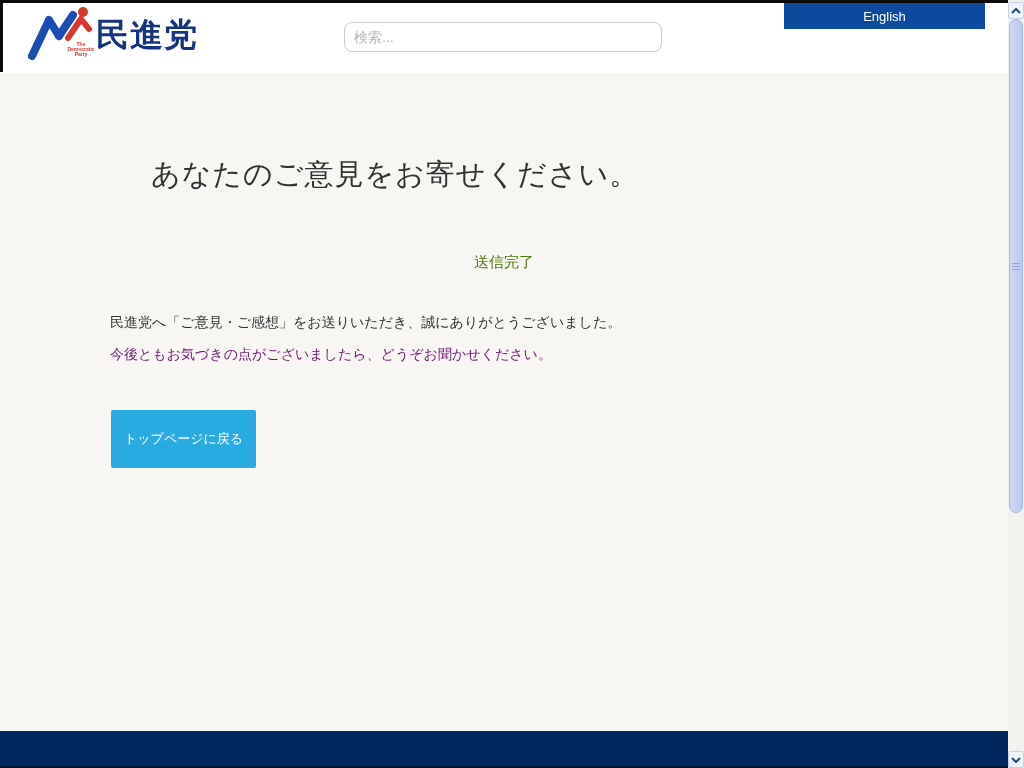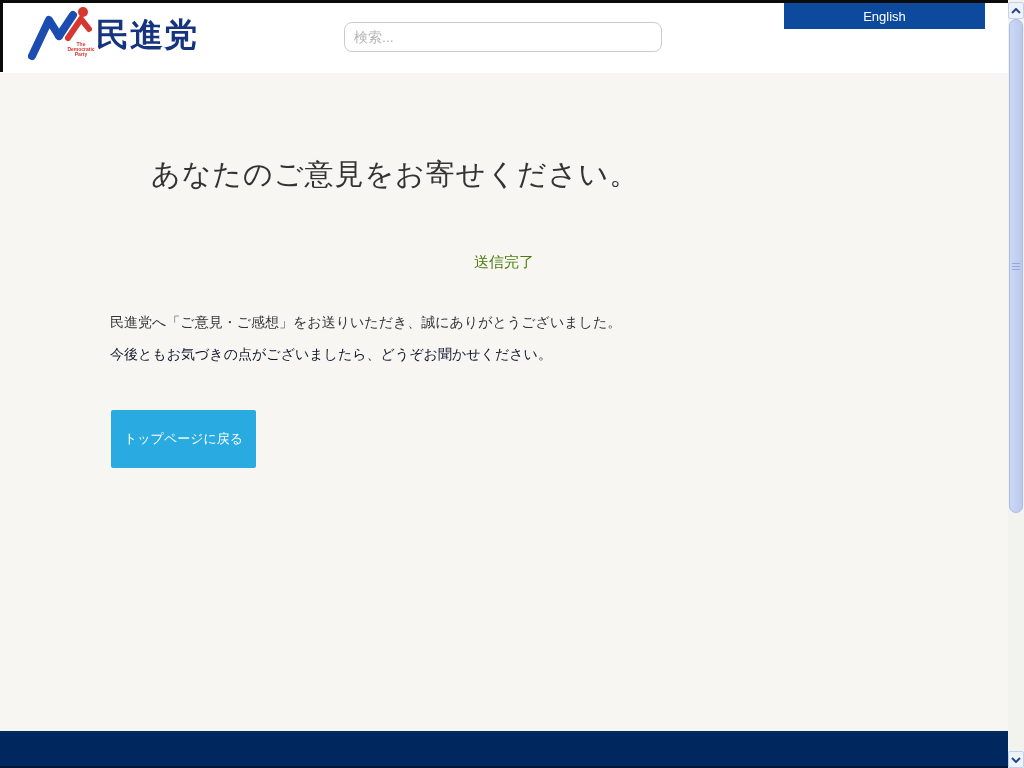--- a/index.html
+++ b/index.html
@@ -31,21 +31,21 @@
     display:flex; align-items:center; }
   .nav-item { flex:1; text-align:center; color:#eef3fb; font-size:15px; cursor:pointer; }
 
   
   .main { position:absolute; left:0; top:111px; width:1008px; height:620px; background:#f7f6f3; }
   .page-title { position:absolute; left:110px; top:44px; font-size:29px; font-weight:400;
     color:#333333; letter-spacing:1px;margin-left:41px; }
   .status-msg { position:absolute; left:0; top:142px; width:1008px; text-align:center;
     color:#4d7c0f; font-size:15px;font-family:Liberation Mono, monospace; }
   .msg-line1 { position:absolute; left:110px; top:203px; font-size:14px; color:#333333; }
-  .msg-line2 { position:absolute; left:110px; top:235px; font-size:14px; color:#0f172a; }
+  .msg-line2 { position:absolute; left:110px; top:235px; font-size:14px; color:#701a75; }
   .btn-top { position:absolute; left:111px; top:299px; background:#29abe2; color:#ffffff;
     border:none; border-radius:2px; font-size:13px; padding:20px 13px; cursor:pointer;
     font-family:inherit; }
 
   
   .footer { position:absolute; left:0; top:731px; width:1008px; height:37px; background:#00275e;
     border-bottom:2px solid #001638; }
 
   
   .scrollbar { position:absolute; right:0; top:0; width:16px; height:768px; background:#f2f2ee; z-index:60; }

